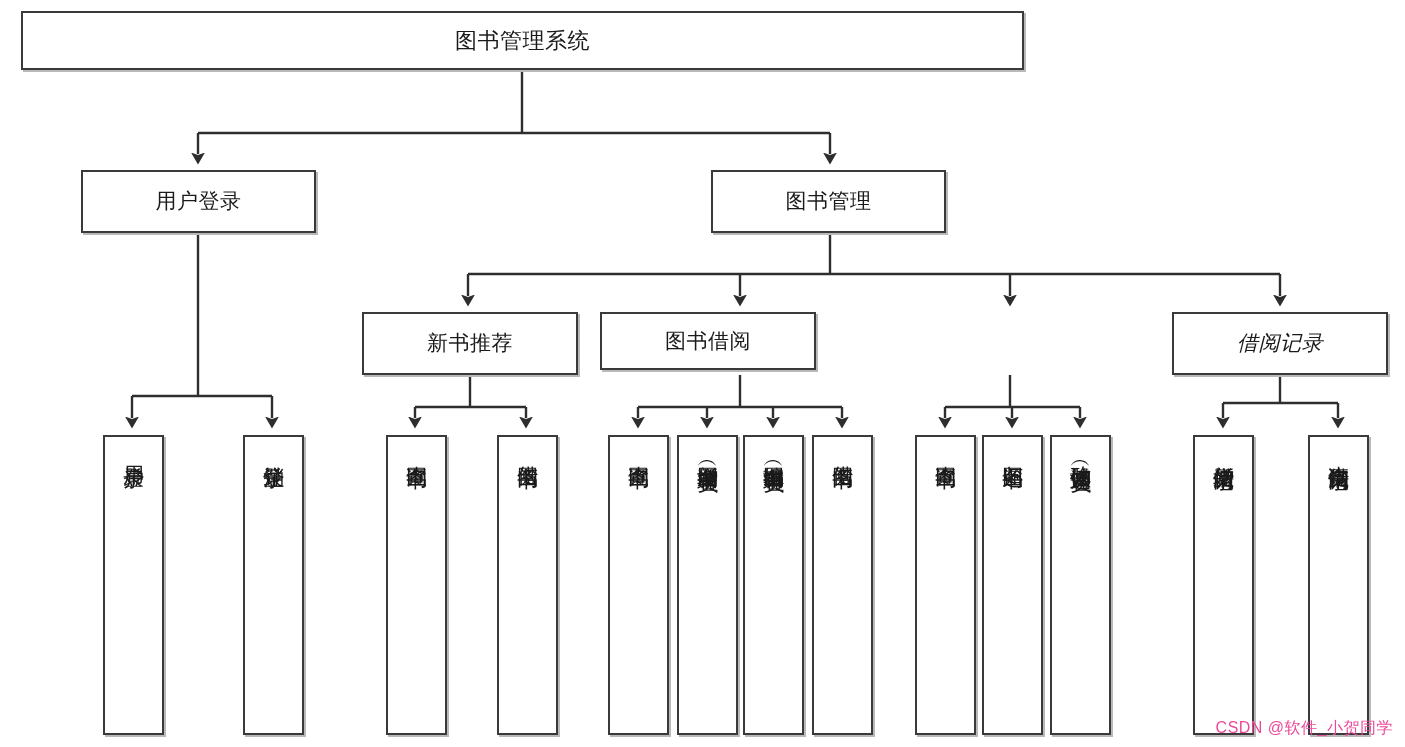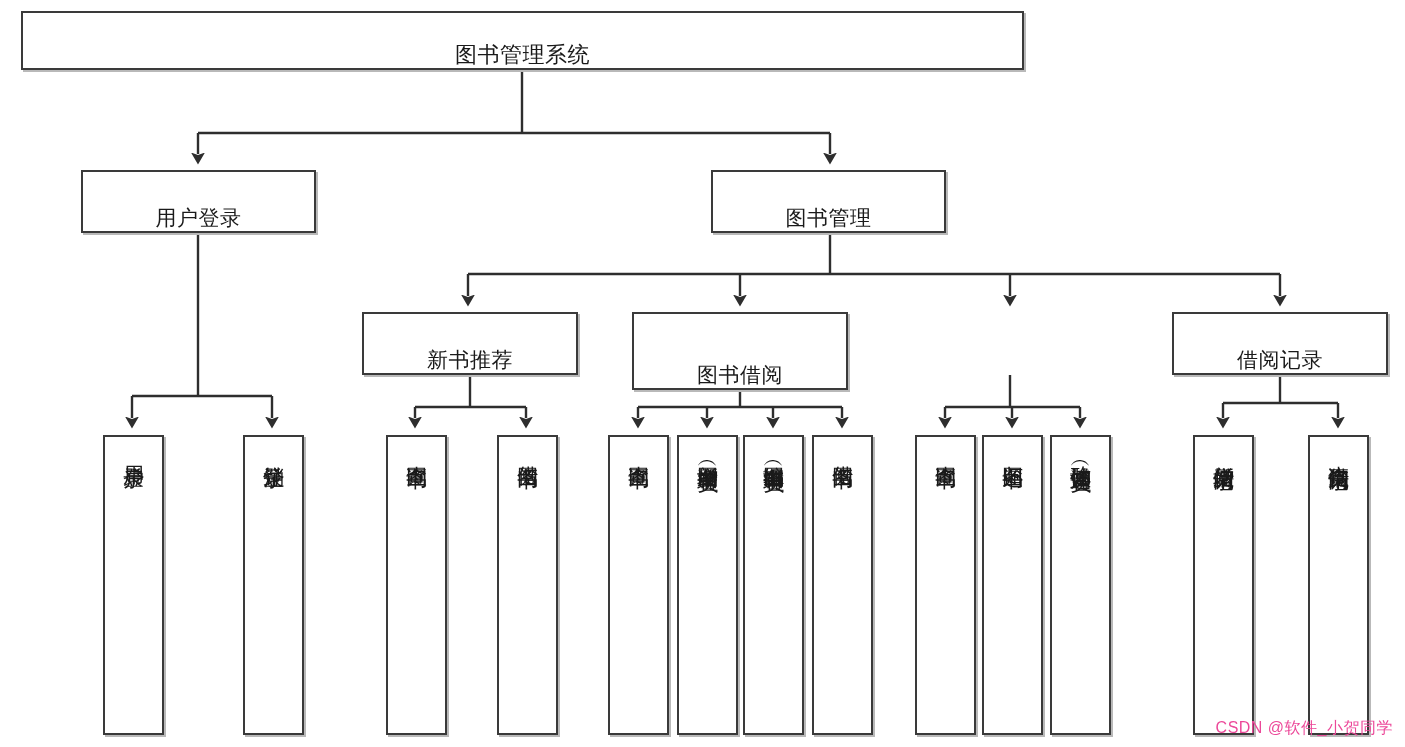--- a/index.html
+++ b/index.html
@@ -26,21 +26,21 @@
     width: 1405px;
     height: 747px;
     pointer-events: none;
   }
   .node {
     position: absolute;
     box-sizing: border-box;
     background: #ffffff;
     border: 2px solid #3a3a3a;
     display: flex;
-    align-items: flex-end;
+    align-items: center;
     justify-content: center;
     color: #1a1a1a;
     z-index: 2;
   }
   .node.shadowed {
     box-shadow: 2px 2px 0 0 #b9b9b9;
   }
   .node .label {
     display: block;
     text-align: center;
@@ -142,24 +142,24 @@
   <div class="node horiz shadowed" style="left:81px;top:170px;width:235px;height:63px;">
     <span class="label">用户登录</span>
   </div>
   <div class="node horiz shadowed" style="left:362px;top:312px;width:216px;height:63px;">
     <span class="label">新书推荐</span>
   </div>
 
   <div class="node horiz shadowed" style="left:711px;top:170px;width:235px;height:63px;">
     <span class="label">图书管理</span>
   </div>
-  <div class="node horiz shadowed" style="left:632px;top:312px;width:216px;height:78px;">
+  <div class="node horiz shadowed" style="left:600px;top:312px;width:216px;height:58px;">
     <span class="label">图书借阅</span>
   </div>
-  <div class="node horiz shadowed" style="left:1172px;top:312px;width:216px;height:63px;">
+  <div class="node horiz shadowed" style="left:1172px;top:312px;width:216px;height:63px;font-style:italic;">
     <span class="label">借阅记录</span>
   </div>
 
   <div class="node vert shadowed" style="left:103px;top:435px;width:61px;height:300px;">
     <span class="label">用户登录</span>
   </div>
   <div class="node vert shadowed" style="left:243px;top:435px;width:61px;height:300px;">
     <span class="label">注销登录</span>
   </div>
 

